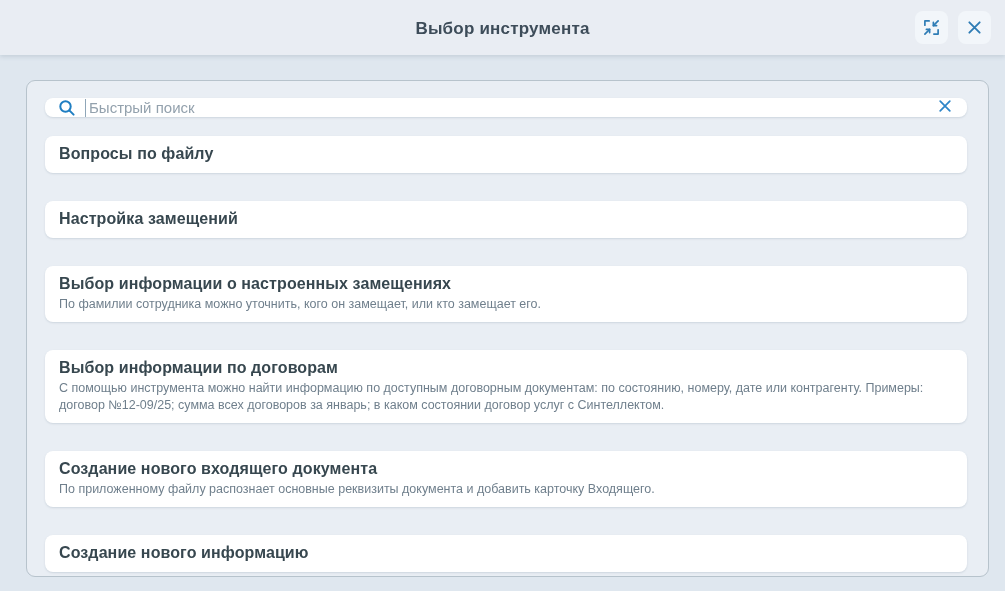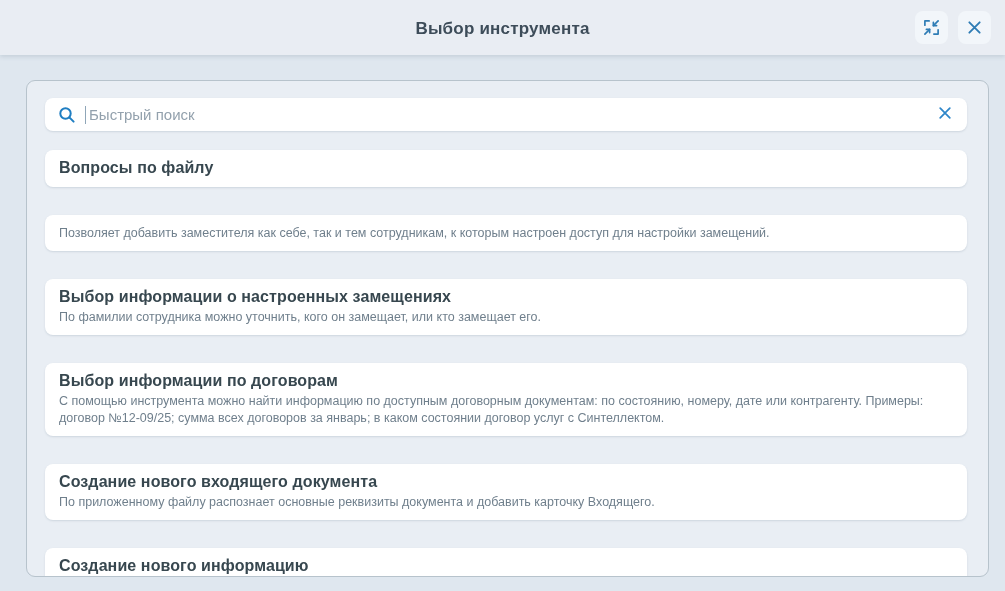--- a/index.html
+++ b/index.html
@@ -49,21 +49,21 @@
   .panel{
     position:absolute;left:26px;top:80px;right:16px;bottom:14px;
     background:var(--panel-bg);
     border:1px solid var(--panel-border);
     border-radius:9px;
     padding:17px 21px 16px 18px;
     overflow:hidden;
   }
   
   .search-bar{
-    height:33px;background:var(--card-bg);border-radius:8px;
+    height:19px;background:var(--card-bg);border-radius:8px;
     display:flex;align-items:center;
     padding:0 13px;
     box-shadow:0 1px 2px rgba(110,130,150,0.22);
     margin-bottom:19px;
   }
   .search-bar .search-icon{display:flex;align-items:center;margin-right:9px;}
   .text-caret{
     width:1px;height:18px;background:#8fa6b8;margin-right:3px;flex:0 0 auto;
   }
   .search-input{
@@ -140,21 +140,21 @@
     </button>
   </div>
 
   <div class="tool-list" id="tool-list">
     <div class="tool-item">
       <div class="tool-title">Вопросы по файлу</div>
 
     </div>
 
     <div class="tool-item">
-      <div class="tool-desc">Позволяет добавить заместителя как себе, так и тем сотрудникам, к которым настроен доступ для настройки замещений.</div>
+      <div class="tool-title">Настройка замещений</div>
     </div>
 
     <div class="tool-item">
       <div class="tool-title">Выбор информации о настроенных замещениях</div>
       <div class="tool-desc">По фамилии сотрудника можно уточнить, кого он замещает, или кто замещает его.</div>
     </div>
 
     <div class="tool-item">
       <div class="tool-title">Выбор информации по договорам</div>
       <div class="tool-desc">С помощью инструмента можно найти информацию по доступным договорным документам: по состоянию, номеру, дате или контрагенту. Примеры: договор №12-09/25; сумма всех договоров за январь; в каком состоянии договор услуг с Синтеллектом.</div>

